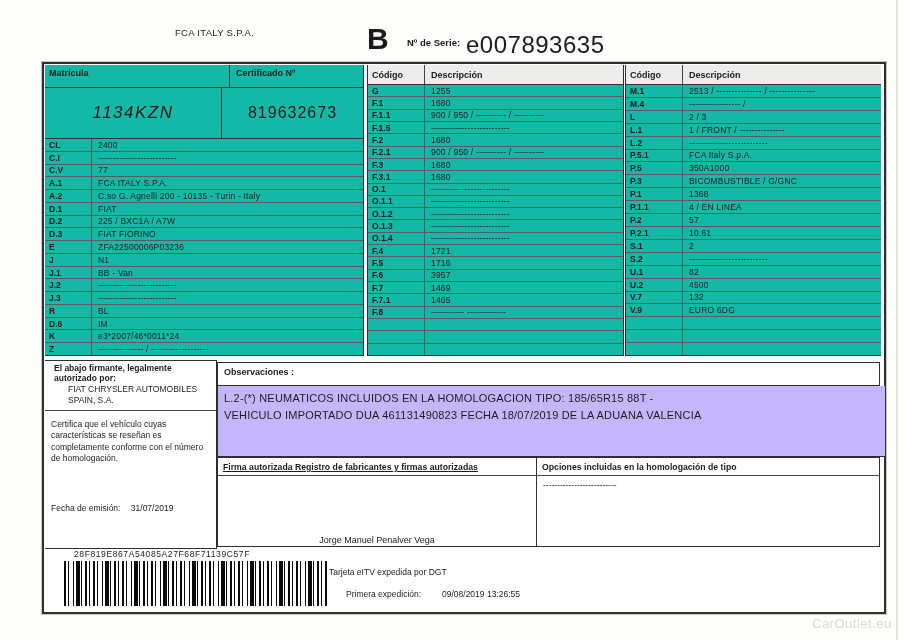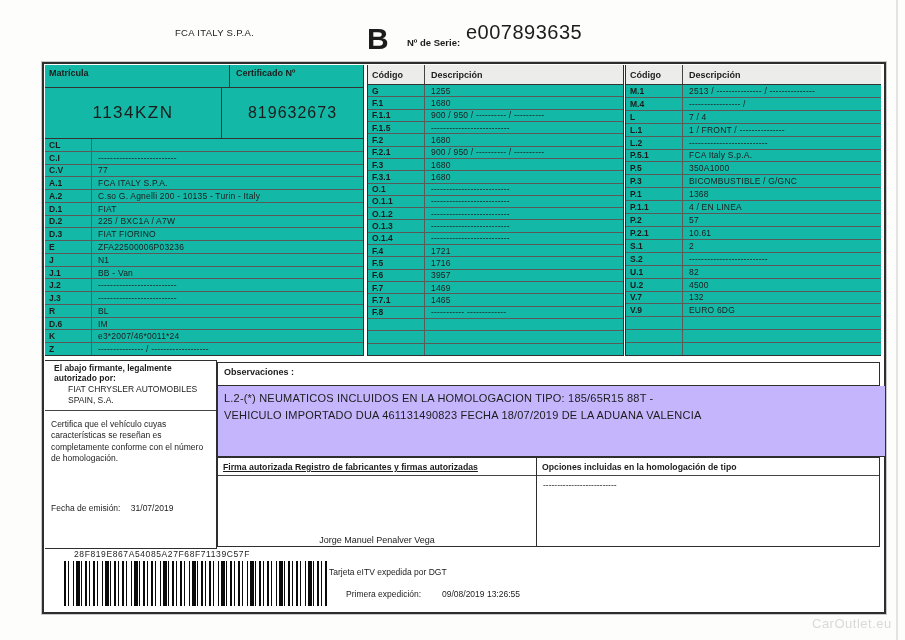--- a/index.html
+++ b/index.html
@@ -7,21 +7,21 @@
     width:905px;height:640px;position:relative;overflow:hidden;
     background:#fdfdfc;color:#1c1c1c;
     font-family:"Liberation Sans","DejaVu Sans",sans-serif;
     -webkit-font-smoothing:antialiased;
   }
   .abs{position:absolute;}
   
   .co-name{left:175px;top:27px;font-size:9.5px;letter-spacing:.3px;}
   .sec-letter{left:367px;top:22px;font-size:30px;font-weight:bold;}
   .serial-label{left:407px;top:37px;font-size:9.5px;font-weight:bold;}
-  .serial-value{left:466px;top:21px;font-size:20px;letter-spacing:.5px;}
+  .serial-value{left:466px;top:31px;font-size:24px;letter-spacing:.5px;}
   
   .card{
     left:42px;top:62px;width:840px;height:548px;
     border:2px solid #2e2e2e;background:#fff;
     box-shadow:0 0 0 1px #c9c9c9;
   }
   .tbl{position:absolute;border:1.5px solid #2e2e2e;background:#14b8a6;display:flex;flex-direction:column;}
   .thead{display:flex;flex:0 0 19px;border-bottom:1px solid #333;background:#ececea;font-weight:bold;font-size:9px;align-items:center;}
   .thead .hcode{flex:0 0 48px;border-right:1px solid #444;padding:0 4px;height:100%;display:flex;align-items:center;}
   .thead .hdesc{flex:1;padding:0 6px;}
@@ -29,21 +29,21 @@
   .trow{display:flex;flex:1 1 0;min-height:0;border-bottom:1px solid #5a5a5a;align-items:stretch;}
   .trow:last-child{border-bottom:none;}
   .tcode{flex:0 0 48px;border-right:1px solid #5a5a5a;font-weight:bold;font-size:8.5px;padding:0 4px;display:flex;align-items:center;white-space:nowrap;overflow:hidden;}
   .tval{flex:1;font-size:8.5px;padding:0 6px;display:flex;align-items:center;white-space:nowrap;overflow:hidden;letter-spacing:.2px;}
   .left-tbl .tcode{flex:0 0 38px;}
   
   .reg-head{display:flex;flex:0 0 22px;border-bottom:1px solid #333;font-weight:bold;font-size:9px;}
   .reg-head .rc1{flex:0 0 176px;border-right:1px solid #333;padding:3px 4px 0;}
   .reg-head .rc2{flex:1;padding:3px 6px 0;}
   .reg-big{display:flex;flex:0 0 50px;border-bottom:1px solid #333;}
-  .reg-big .rc1{flex:0 0 176px;border-right:1px solid #333;display:flex;align-items:center;justify-content:center;font-size:17px;letter-spacing:1.5px;}
+  .reg-big .rc1{flex:0 0 176px;border-right:1px solid #333;display:flex;align-items:center;justify-content:center;font-size:17px;letter-spacing:1.5px;font-style:italic;}
   .reg-big .rc2{flex:1;display:flex;align-items:center;justify-content:center;font-size:16px;letter-spacing:1px;}
   
   .signer{left:1px;top:296px;width:171px;height:187px;border:1.5px solid #2e2e2e;border-left:none;background:#fff;font-size:8.5px;}
   .signer-head{border-bottom:1px solid #444;padding:2px 9px 4px;min-height:33px;}
   .signer-intro{font-weight:bold;font-size:8.5px;line-height:1.2;}
   .signer-co{padding-left:14px;line-height:1.25;margin-top:1px;}
   .signer-cert{padding:8px 4px 0 6px;line-height:1.35;}
   .signer-date{position:absolute;left:6px;top:142px;white-space:nowrap;}
   .signer-date .lbl{margin-right:8px;}
   
@@ -86,20 +86,21 @@
       <div class="rc2">Certificado Nº</div>
     </div>
     <div class="reg-big">
       <div class="rc1">1134KZN</div>
       <div class="rc2">819632673</div>
     </div>
     <div class="tbl-rows">
 
     <div class="trow">
         <div class="tcode">CL</div>
+        <div class="tval">2400</div>
       </div>
         <div class="trow">
         <div class="tcode">C.I</div>
         <div class="tval">--------------------------</div>
       </div>
         <div class="trow">
         <div class="tcode">C.V</div>
         <div class="tval">77</div>
       </div>
         <div class="trow">
@@ -269,21 +270,21 @@
     <div class="trow">
         <div class="tcode">M.1</div>
         <div class="tval">2513 / --------------- / ---------------</div>
       </div>
         <div class="trow">
         <div class="tcode">M.4</div>
         <div class="tval">----------------- /</div>
       </div>
         <div class="trow">
         <div class="tcode">L</div>
-        <div class="tval">7 / 4</div>
+        <div class="tval">2 / 3</div>
       </div>
         <div class="trow">
         <div class="tcode">L.1</div>
         <div class="tval">1 / FRONT / ---------------</div>
       </div>
         <div class="trow">
         <div class="tcode">L.2</div>
         <div class="tval">--------------------------</div>
       </div>
         <div class="trow">

